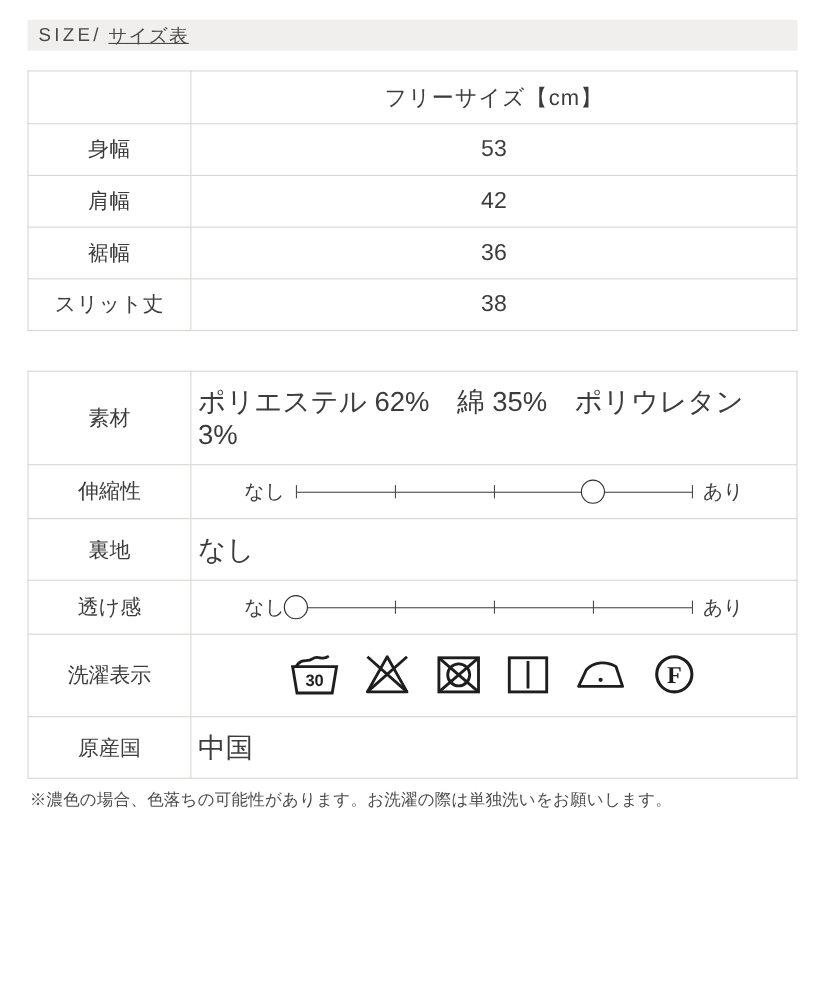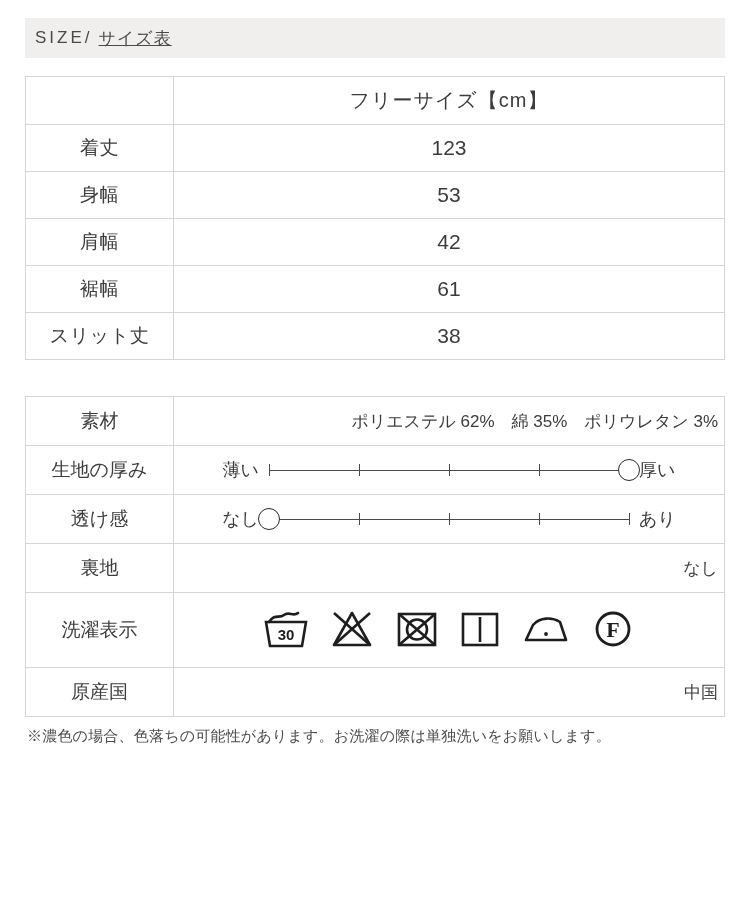--- a/index.html
+++ b/index.html
@@ -17,21 +17,21 @@
     overflow: hidden;
   }
   .page {
     width: 750px;
     padding: 0 25px;
   }
 
   
   .section-bar {
     background: #f0efed;
-    height: 40px;
+    height: 28px;
     display: flex;
     align-items: center;
     padding-left: 10px;
     font-size: 17px;
     letter-spacing: 1.5px;
     color: #4a4a4a;
     font-weight: 400;
   }
   .section-bar .en { letter-spacing: 3px; }
   .section-bar .jp { letter-spacing: 1px; text-decoration: underline; }
@@ -77,22 +77,22 @@
 
   
   td.fab-label {
     width: 148px;
     text-align: center;
     background: #f6f5f3;
     font-size: 19px;
     padding: 11px 4px;
   }
   td.fab-value {
-    text-align: right;
-    font-size: 17px;
+    text-align: left;
+    font-size: 25px;
     padding: 11px 6px;
   }
 
   
   .scale-row {
     display: flex;
     align-items: center;
     justify-content: center;
     gap: 10px;
     padding: 0 8px;
@@ -175,72 +175,73 @@
 
   <div class="sp-18"></div>
 
   <table class="spec">
     <tbody>
         <tr>
       <th class="head-blank"></th>
       <th class="head-main">フリーサイズ【cm】</th>
     </tr>
     <tr>
-      <td class="label">着丈</td>
-      <td class="value">123</td>
-    </tr>
-    <tr>
       <td class="label">身幅</td>
       <td class="value">53</td>
     </tr>
     <tr>
       <td class="label">肩幅</td>
       <td class="value">42</td>
     </tr>
     <tr>
       <td class="label">裾幅</td>
-      <td class="value">61</td>
+      <td class="value">36</td>
     </tr>
     <tr>
       <td class="label">スリット丈</td>
       <td class="value">38</td>
     </tr>
   </tbody>
     </table>
 
   <div class="sp-18"></div>
 
 
   <div class="sp-18"></div>
 
   <table class="spec">
     <tbody>
         <tr>
       <td class="fab-label">素材</td>
       <td class="fab-value">ポリエステル 62%　綿 35%　ポリウレタン 3%</td>
     </tr>
 
-
-    <tr>
-      <td class="fab-label">生地の厚み</td>
+    <tr>
+      <td class="fab-label">伸縮性</td>
       <td>
         <div class="scale-row">
-          <span class="scale-end">薄い</span>
+          <span class="scale-end">なし</span>
           <span class="scale-track">
             <span class="scale-line"></span>
             <span class="tick" style="left:0"></span>
             <span class="tick" style="left:25%"></span>
             <span class="tick" style="left:50%"></span>
             <span class="tick" style="left:75%"></span>
             <span class="tick" style="left:100%"></span>
-            <span class="marker" style="left:100%"></span>
-          </span>
-          <span class="scale-end">厚い</span>
+            <span class="marker" style="left:75%"></span>
+          </span>
+          <span class="scale-end">あり</span>
         </div>
       </td>
+    </tr>
+
+
+    <tr>
+      <td class="fab-label">裏地</td>
+      <td class="fab-value">なし</td>
     </tr>
 
     <tr>
       <td class="fab-label">透け感</td>
       <td>
         <div class="scale-row">
           <span class="scale-end">なし</span>
           <span class="scale-track">
             <span class="scale-line"></span>
             <span class="tick" style="left:0"></span>
@@ -248,25 +249,20 @@
             <span class="tick" style="left:50%"></span>
             <span class="tick" style="left:75%"></span>
             <span class="tick" style="left:100%"></span>
             <span class="marker" style="left:0%"></span>
           </span>
           <span class="scale-end">あり</span>
         </div>
       </td>
     </tr>
 
-    <tr>
-      <td class="fab-label">裏地</td>
-      <td class="fab-value">なし</td>
-    </tr>
-
 
     <tr>
       <td class="fab-label">洗濯表示</td>
       <td>
         <div class="care-row">
 
           <span class="care-icon">
             <svg width="48" height="44" viewBox="0 0 48 44">
               <path d="M4 16 L44 16 L40 40 L8 40 Z" fill="none" stroke="#1e1e1e" stroke-width="2.6"></path>
               <path d="M7 16 C13 7, 17 13, 22 9 C27 5, 31 11, 36 7" fill="none" stroke="#1e1e1e" stroke-width="2.6" stroke-linecap="round"></path>

